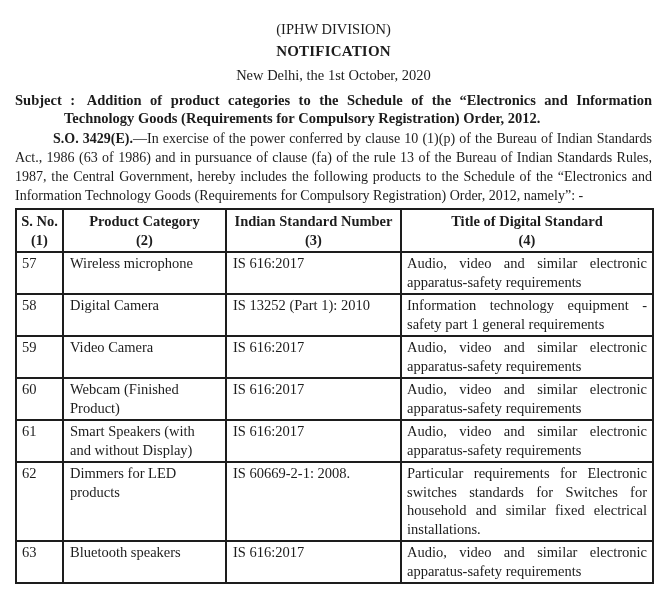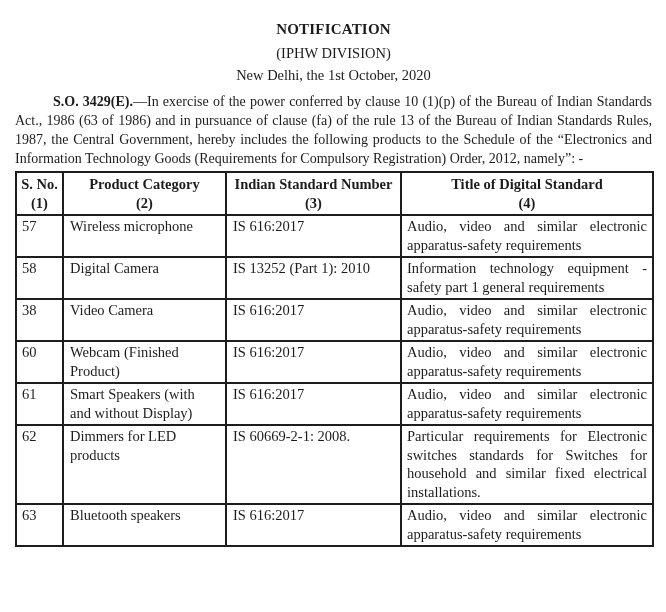--- a/index.html
+++ b/index.html
@@ -51,24 +51,25 @@
   tr.header-row { height: 42px; }
   tr.data-row { height: 39px; }
   td.cell-category, td.cell-standard { padding-left: 6px; padding-right: 6px; }
   td.cell-title { text-align: justify; border-radius: 19px; }
 </style>
 </head>
 <body>
 
 <div class="page">
 
+  <div class="center division">(IPHW DIVISION)</div>
   <div class="center notification">NOTIFICATION</div>
-  <div class="center division">(IPHW DIVISION)</div>
   <div class="center dateline">New Delhi, the 1st October, 2020</div>
 
+  <p class="subject"><span class="subject-label">Subject :</span> <span>Addition of product categories to the Schedule of the “Electronics and Information Technology Goods (Requirements for Compulsory Registration) Order, 2012.</span></p>
 
   <p class="body-para"><span class="so-number">S.O. 3429(E).</span><span>—In exercise of the power conferred by clause 10 (1)(p) of the Bureau of Indian Standards Act., 1986 (63 of 1986) and in pursuance of clause (fa) of the rule 13 of the Bureau of Indian Standards Rules, 1987, the Central Government, hereby includes the following products to the Schedule of the “Electronics and Information Technology Goods (Requirements for Compulsory Registration) Order, 2012, namely”: -</span></p>
 
   <table class="standards">
     <colgroup>
       <col class="c1">
         <col class="c2">
         <col class="c3">
         <col class="c4">
     </colgroup>
@@ -99,21 +100,21 @@
     <td class="cell-standard">IS 616:2017</td>
     <td class="cell-title">Audio, video and similar electronic apparatus-safety requirements</td>
   </tr>
         <tr class="data-row">
     <td class="cell-sno">58</td>
     <td class="cell-category">Digital Camera</td>
     <td class="cell-standard">IS 13252 (Part 1): 2010</td>
     <td class="cell-title">Information technology equipment - safety part 1 general requirements</td>
   </tr>
         <tr class="data-row">
-    <td class="cell-sno">38</td>
+    <td class="cell-sno">59</td>
     <td class="cell-category">Video Camera</td>
     <td class="cell-standard">IS 616:2017</td>
     <td class="cell-title">Audio, video and similar electronic apparatus-safety requirements</td>
   </tr>
         <tr class="data-row">
     <td class="cell-sno">60</td>
     <td class="cell-category">Webcam (Finished Product)</td>
     <td class="cell-standard">IS 616:2017</td>
     <td class="cell-title">Audio, video and similar electronic apparatus-safety requirements</td>
   </tr>

